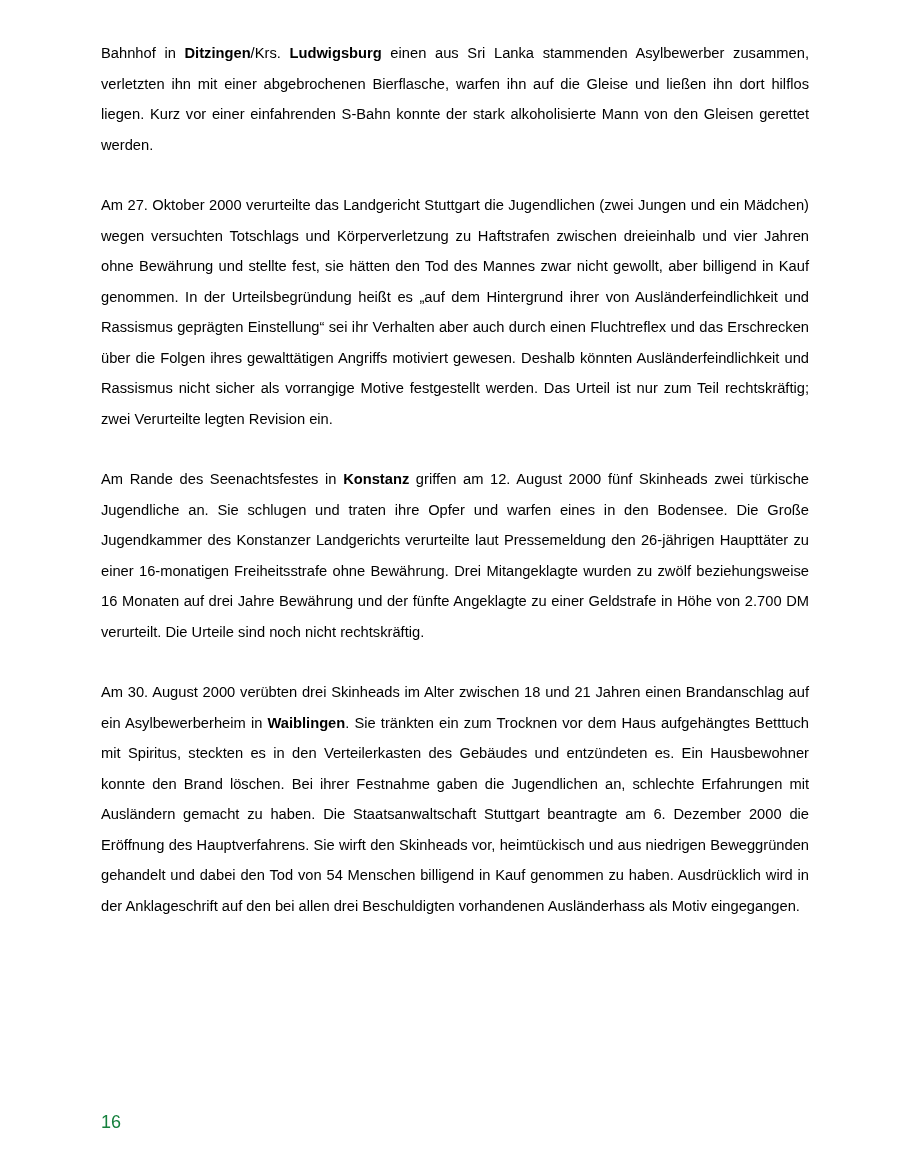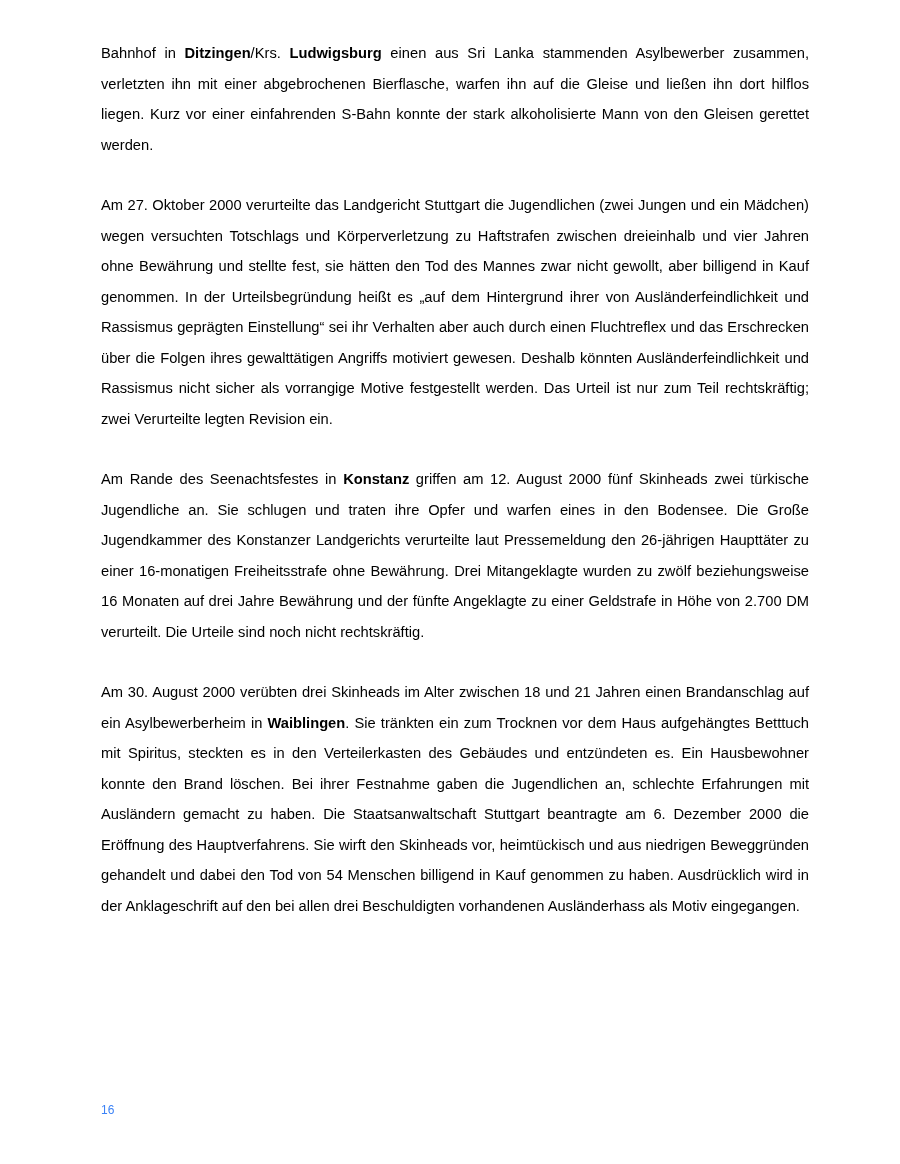--- a/index.html
+++ b/index.html
@@ -34,24 +34,24 @@
   }
   .para:last-of-type {
     margin-bottom: 8px;
   }
   .para b {
     font-weight: bold;
   }
   .page-number {
     position: absolute;
     left: 101px;
-    bottom: 46px;
-    font-size: 12px;
+    bottom: 34px;
+    font-size: 18px;
     line-height: 16px;
-    color: #3b82f6;
+    color: #15803d;
   }
 </style>
 </head>
 <body>
 
 <div class="page">
 
   <div class="doc-body">
 
     <p class="para"><span>Bahnhof in </span><b>Ditzingen</b><span>/Krs. </span><b>Ludwigsburg</b><span> einen aus Sri Lanka stammenden Asylbewerber zusammen, verletzten ihn mit einer abgebrochenen Bierflasche, warfen ihn auf die Gleise und ließen ihn dort hilflos liegen. Kurz vor einer einfahrenden S-Bahn konnte der stark alkoholisierte Mann von den Gleisen gerettet werden.</span></p>

